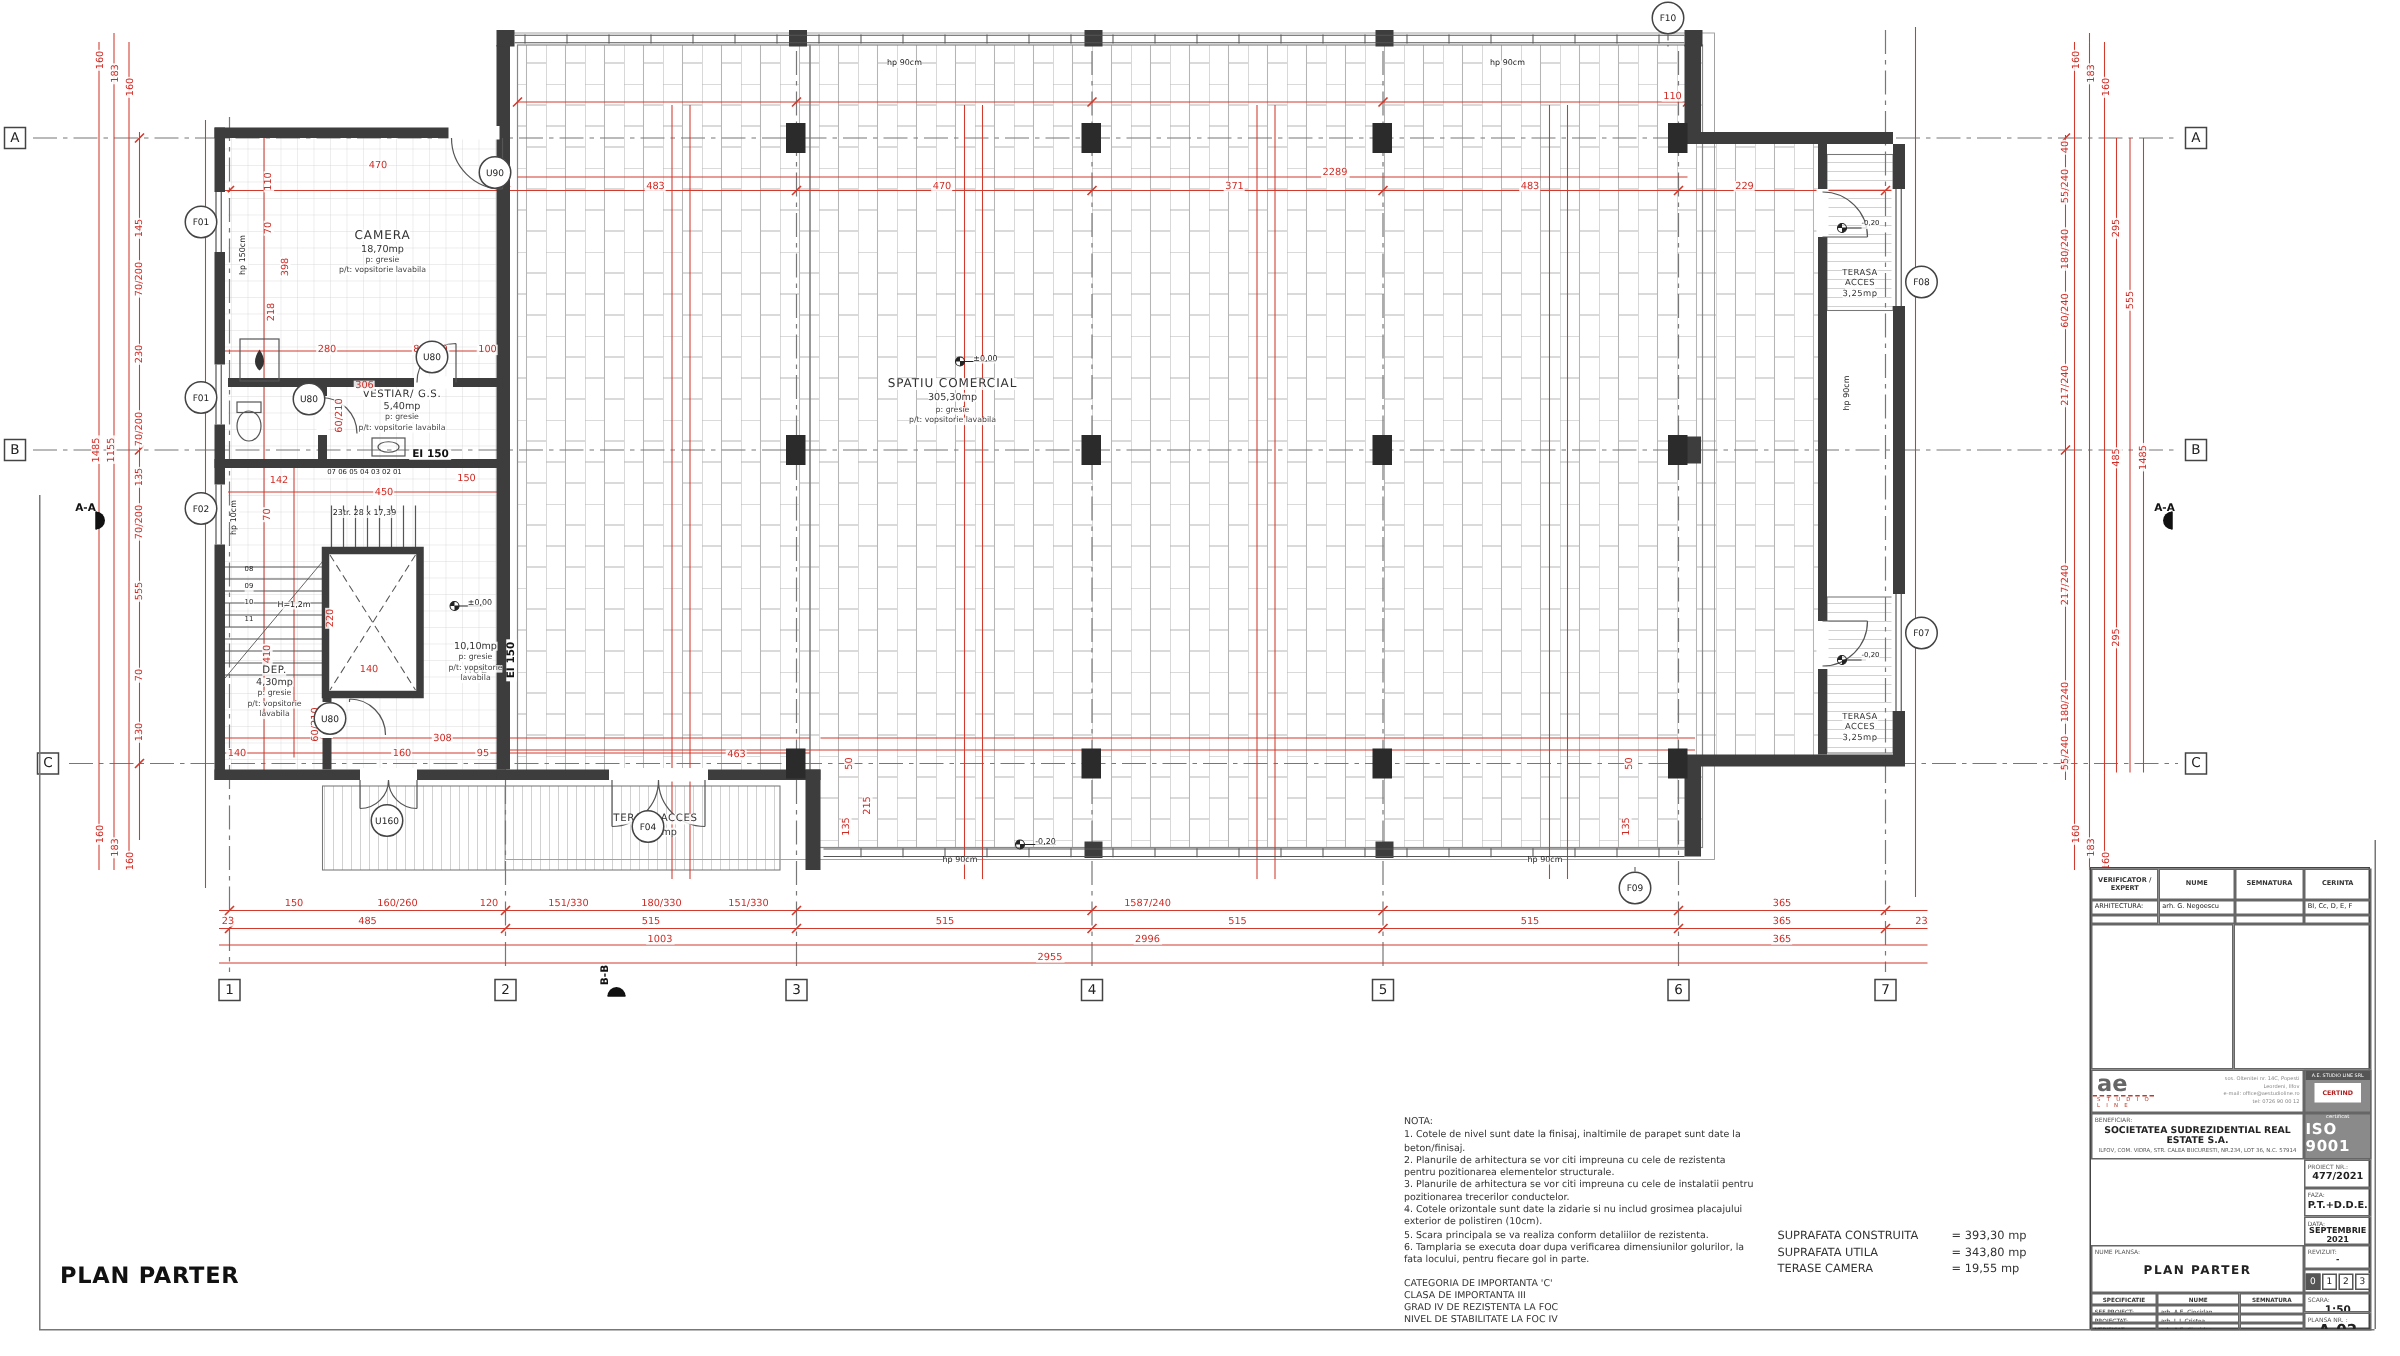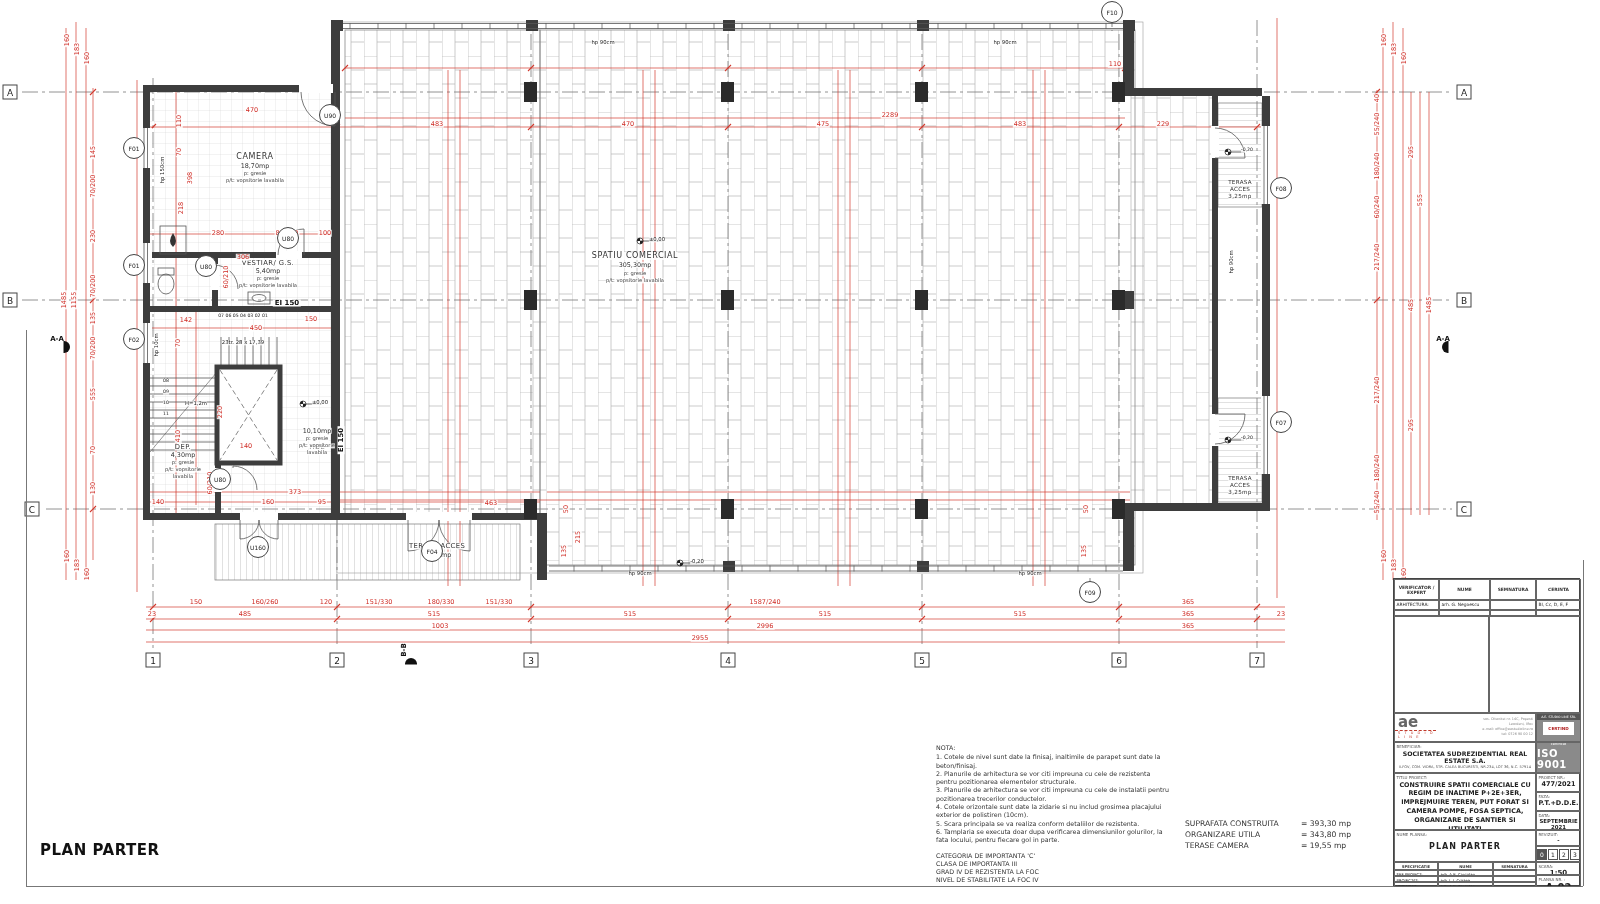--- a/index.html
+++ b/index.html
@@ -301,29 +301,29 @@
       <span class="lb dim" style="left: 325px; top: 233px; transform: translate(-50%, -50%);">100</span>
       <span class="lb dim" style="left: 243px; top: 257px; transform: translate(-50%, -50%);">306</span>
       <span class="lb dim" style="left: 226px; top: 277px; transform: translate(-50%, -50%) rotate(-90deg);">60/210</span>
       <span class="lb dim" style="left: 186px; top: 320px; transform: translate(-50%, -50%);">142</span>
       <span class="lb dim" style="left: 256px; top: 328px; transform: translate(-50%, -50%);">450</span>
       <span class="lb dim" style="left: 311px; top: 319px; transform: translate(-50%, -50%);">150</span>
       <span class="lb dim" style="left: 178px; top: 343px; transform: translate(-50%, -50%) rotate(-90deg);">70</span>
       <span class="lb dim" style="left: 178px; top: 436px; transform: translate(-50%, -50%) rotate(-90deg);">410</span>
       <span class="lb dim" style="left: 220px; top: 412px; transform: translate(-50%, -50%) rotate(-90deg);">220</span>
       <span class="lb dim" style="left: 246px; top: 446px; transform: translate(-50%, -50%);">140</span>
-      <span class="lb dim" style="left: 295px; top: 492px; transform: translate(-50%, -50%);">373</span>
+      <span class="lb dim" style="left: 295px; top: 492px; transform: translate(-50%, -50%);">308</span>
       <span class="lb dim" style="left: 268px; top: 502px; transform: translate(-50%, -50%);">160</span>
       <span class="lb dim" style="left: 322px; top: 502px; transform: translate(-50%, -50%);">95</span>
       <span class="lb dim" style="left: 158px; top: 502px; transform: translate(-50%, -50%);">140</span>
       <span class="lb dim" style="left: 210px; top: 483px; transform: translate(-50%, -50%) rotate(-90deg);">60/210</span>
       <span class="lb dim" style="left: 491px; top: 503px; transform: translate(-50%, -50%);">463</span>
       <span class="lb dim" style="left: 437px; top: 124px; transform: translate(-50%, -50%);">483</span>
       <span class="lb dim" style="left: 628px; top: 124px; transform: translate(-50%, -50%);">470</span>
-      <span class="lb dim" style="left: 823px; top: 124px; transform: translate(-50%, -50%);">475</span>
+      <span class="lb dim" style="left: 823px; top: 124px; transform: translate(-50%, -50%);">371</span>
       <span class="lb dim" style="left: 1020px; top: 124px; transform: translate(-50%, -50%);">483</span>
       <span class="lb dim" style="left: 1163px; top: 124px; transform: translate(-50%, -50%);">229</span>
       <span class="lb dim" style="left: 890px; top: 115px; transform: translate(-50%, -50%);">2289</span>
       <span class="lb dim" style="left: 1115px; top: 64px; transform: translate(-50%, -50%);">110</span>
       <span class="lb dim" style="left: 67px; top: 40px; transform: translate(-50%, -50%) rotate(-90deg);">160</span>
       <span class="lb dim" style="left: 77px; top: 49px; transform: translate(-50%, -50%) rotate(-90deg);">183</span>
       <span class="lb dim" style="left: 87px; top: 58px; transform: translate(-50%, -50%) rotate(-90deg);">160</span>
       <span class="lb dim" style="left: 93px; top: 152px; transform: translate(-50%, -50%) rotate(-90deg);">145</span>
       <span class="lb dim" style="left: 93px; top: 186px; transform: translate(-50%, -50%) rotate(-90deg);">70/200</span>
       <span class="lb dim" style="left: 93px; top: 236px; transform: translate(-50%, -50%) rotate(-90deg);">230</span>
@@ -433,21 +433,21 @@
         <div class="note-line">NIVEL DE STABILITATE LA FOC IV</div>
       </div>
   </div>
 
   <div class="areas">
       <div class="area-row">
         <span class="a-label">SUPRAFATA CONSTRUITA</span>
         <span class="a-value">= 393,30 mp</span>
       </div>
       <div class="area-row">
-        <span class="a-label">ORGANIZARE UTILA</span>
+        <span class="a-label">SUPRAFATA UTILA</span>
         <span class="a-value">= 343,80 mp</span>
       </div>
       <div class="area-row">
         <span class="a-label">TERASE CAMERA</span>
         <span class="a-value">= 19,55 mp</span>
       </div>
     </div>
 
   <div class="plan-title">PLAN PARTER</div>
 
@@ -491,24 +491,20 @@
     <div class="tb-cell" style="left:0;top:163px;width:142px;height:31px;">
       <div class="tb-label">BENEFICIAR:</div>
       <div class="tb-val" style="font-size:6.2px;padding:1px 1px 0;">SOCIETATEA SUDREZIDENTIAL REAL ESTATE S.A.</div>
       <div style="font-size:3.6px;color:#555;text-align:center;padding-top:1px;">ILFOV, COM. VIDRA, STR. CALEA BUCURESTI, NR.234, LOT 36, N.C. 57914</div>
     </div>
     <div class="tb-cell iso-cell" style="left:142px;top:163px;width:45px;height:31px;">
       <div class="iso-cap">Sistem de management certificat</div>
       <div class="iso-big">ISO 9001</div>
     </div>
 
-    <div class="tb-cell" style="left:0;top:194px;width:142px;height:57px;">
-      <div class="tb-label">TITLU PROIECT:</div>
-      <div class="tb-val" style="font-size:6.4px;line-height:1.4;padding:1px 2px;">CONSTRUIRE SPATII COMERCIALE CU REGIM DE INALTIME P+2E+3ER, IMPREJMUIRE TEREN, PUT FORAT SI CAMERA POMPE, FOSA SEPTICA, ORGANIZARE DE SANTIER SI UTILITATI</div>
-    </div>
     <div class="tb-cell" style="left:142px;top:194px;width:45px;height:19px;">
       <div class="tb-label">PROIECT NR.:</div>
       <div class="tb-val" style="font-size:6.5px;">477/2021</div>
     </div>
     <div class="tb-cell" style="left:142px;top:213px;width:45px;height:19px;">
       <div class="tb-label">FAZA:</div>
       <div class="tb-val" style="font-size:6.5px;">P.T.+D.D.E.</div>
     </div>
     <div class="tb-cell" style="left:142px;top:232px;width:45px;height:19px;">
       <div class="tb-label">DATA:</div>

